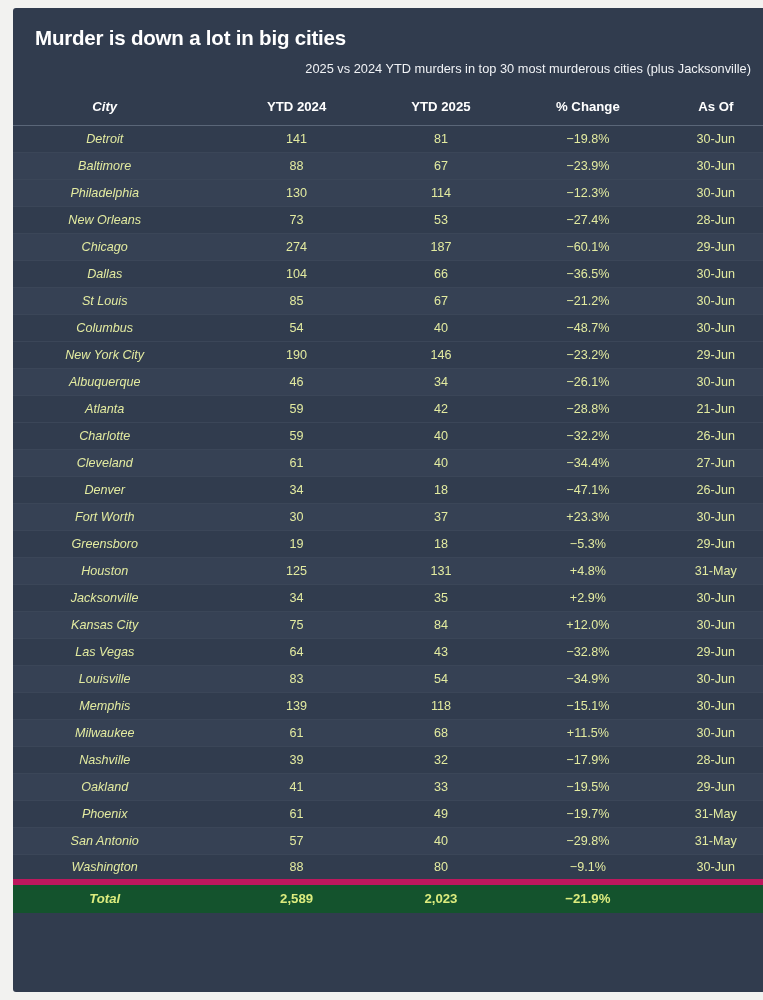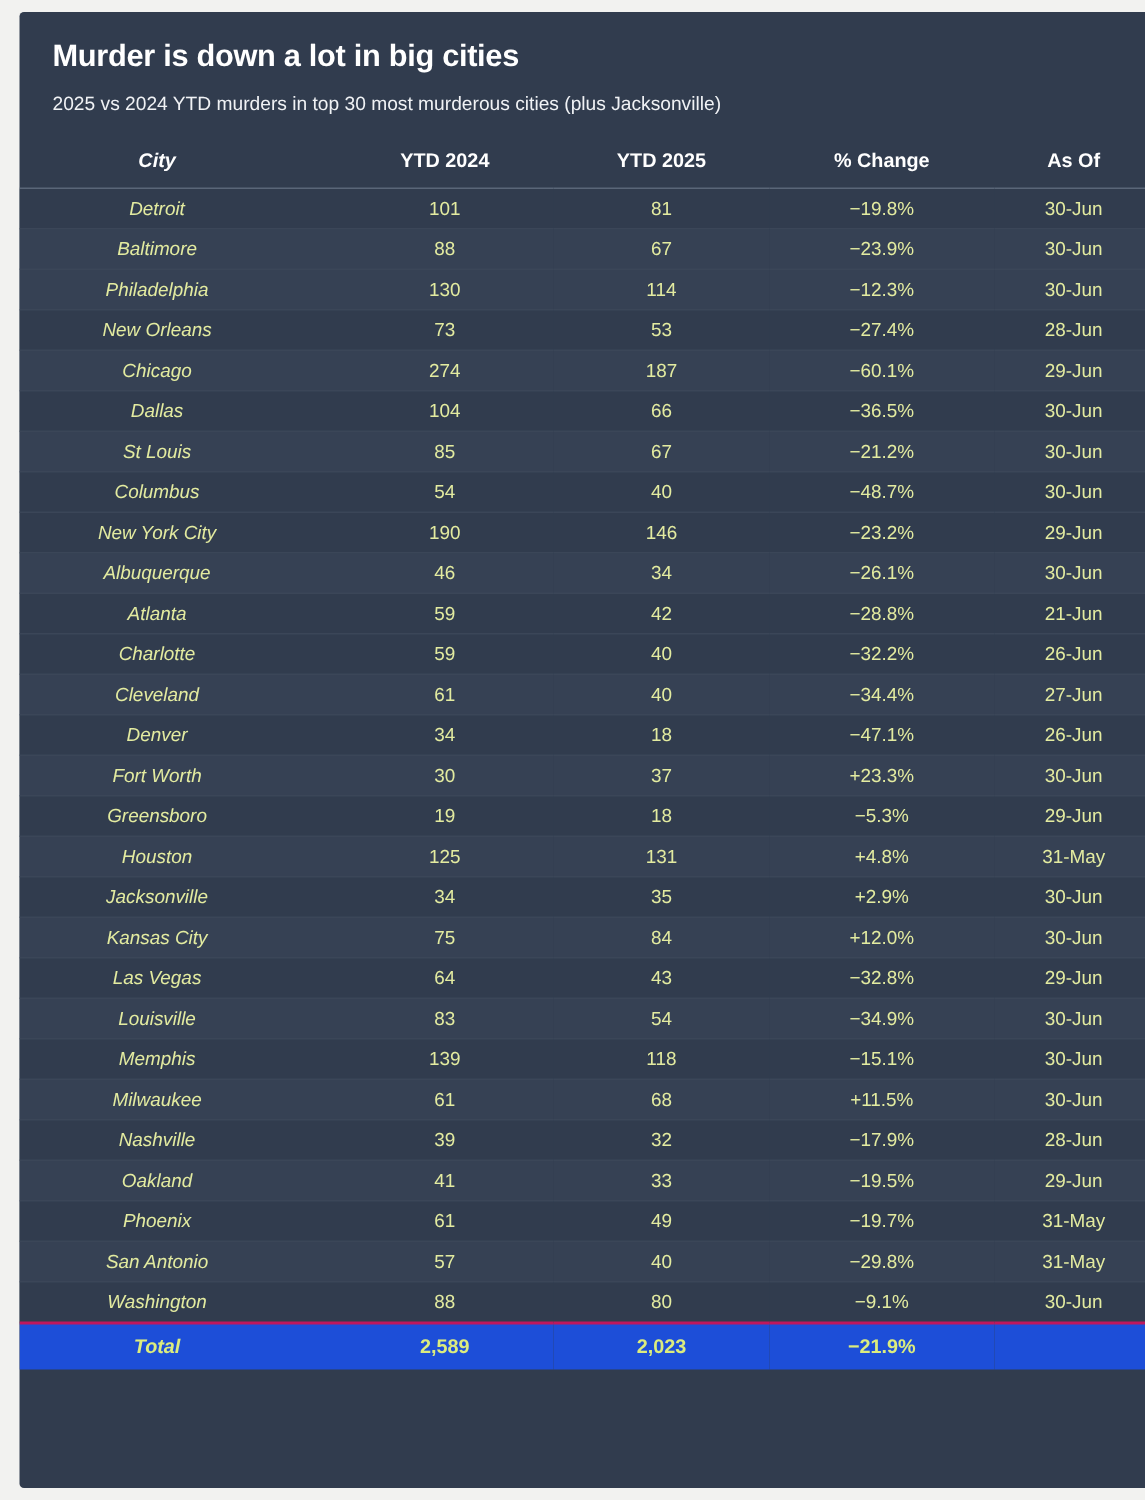--- a/index.html
+++ b/index.html
@@ -36,20 +36,21 @@
     letter-spacing: -0.2px;
     line-height: 1.2;
   }
 
   #page-subtitle {
     margin-top: 10px;
     font-size: 12.8px;
     font-weight: normal;
     color: #f0f2f5;
     line-height: 1.3;
+    text-align: right;
   }
 
   
   #murder-table {
     width: 100%;
     border-collapse: collapse;
     table-layout: fixed;
     margin-top: 22px;
   }
 
@@ -75,27 +76,27 @@
     height: 27px;
     padding: 0;
     border-bottom: 1px solid #3b4658;
     vertical-align: middle;
   }
 
   #murder-table tbody tr.row-odd  td { background: #313c4e; }
   #murder-table tbody tr.row-even td { background: #364154; }
 
   #murder-table tbody tr.total-row td {
-    background: #1d4ed8;
+    background: #14532d;
     color: #dcec7e;
     font-weight: bold;
     font-size: 13.2px;
     height: 31px;
     border-bottom: none;
-    border-top: 2px solid #be185d;
+    border-top: 6px solid #be185d;
   }
 
   .cell-city  { padding-right: 28px !important; font-style: italic; }
   .cell-asof  { padding-right: 4px !important; }
 </style>
 </head>
 <body>
 
 <div id="card">
 
@@ -117,21 +118,21 @@
         <th class="cell-city">City</th>
         <th>YTD 2024</th>
         <th>YTD 2025</th>
         <th>% Change</th>
         <th class="cell-asof">As Of</th>
       </tr>
     </thead>
     <tbody id="table-body">
         <tr class="row-odd">
           <td class="cell-city">Detroit</td>
-          <td>101</td>
+          <td>141</td>
           <td>81</td>
           <td>−19.8%</td>
           <td class="cell-asof">30-Jun</td>
         </tr>
         <tr class="row-even">
           <td class="cell-city">Baltimore</td>
           <td>88</td>
           <td>67</td>
           <td>−23.9%</td>
           <td class="cell-asof">30-Jun</td>

